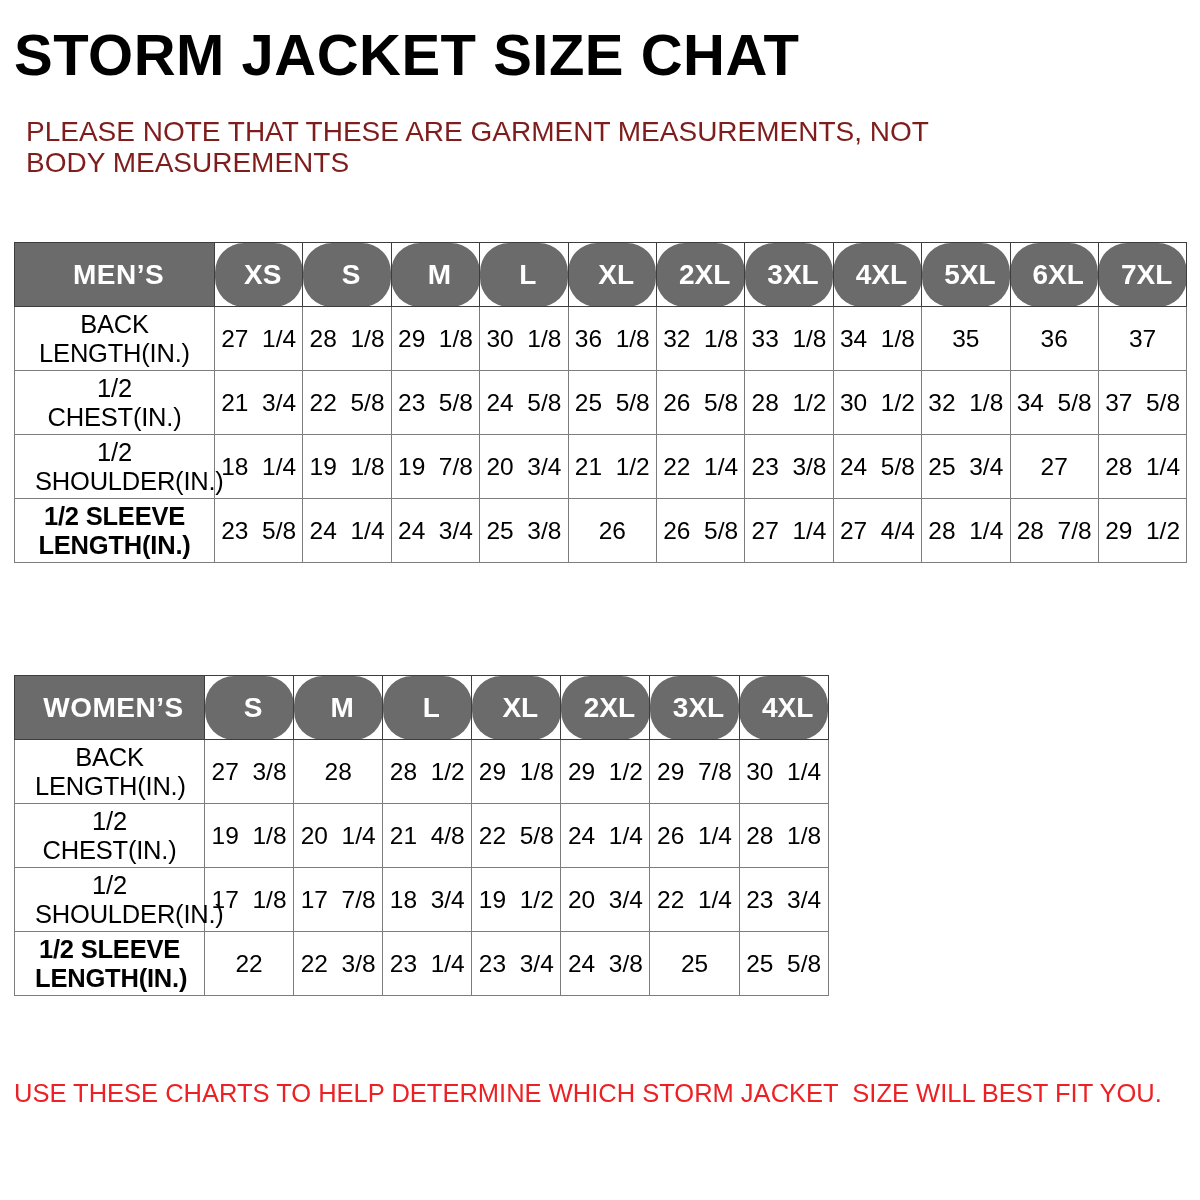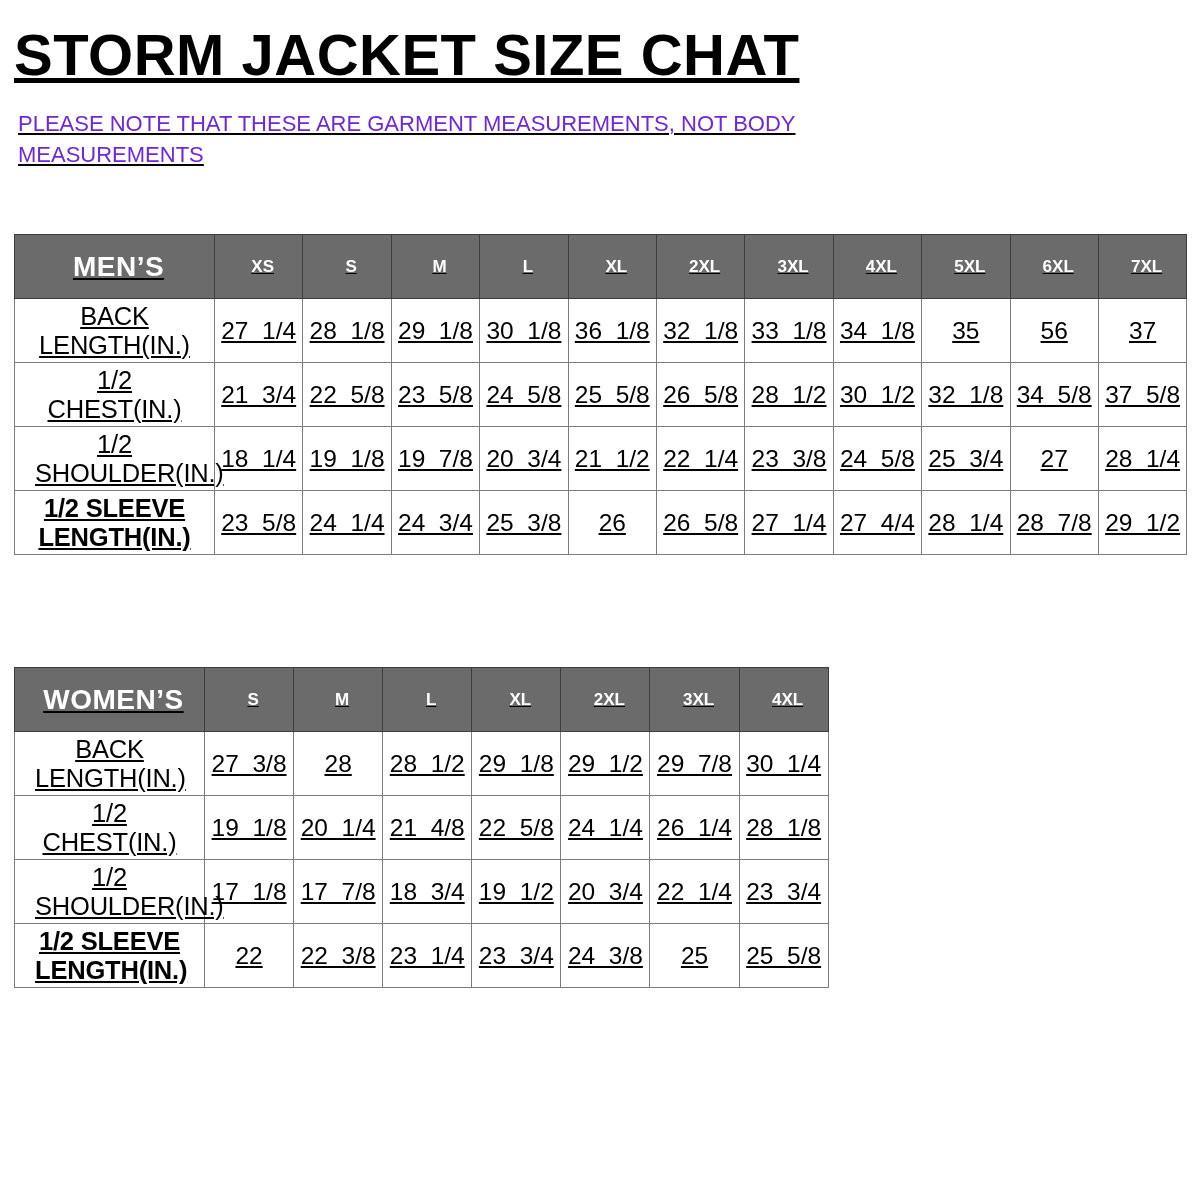--- a/index.html
+++ b/index.html
@@ -14,44 +14,43 @@
     -webkit-font-smoothing: antialiased;
     overflow: hidden;
   }
 
   .page {
     position: relative;
     width: 1200px;
     height: 1188px;
     box-sizing: border-box;
     padding: 0 14px;
-    text-decoration: underline;
   }
 
   
   .chart-title {
     margin: 0;
     padding-top: 24px;
     font-size: 58px;
     line-height: 62px;
     font-weight: bold;
     letter-spacing: 0.5px;
     color: #000000;
     white-space: nowrap;
     font-family: "Liberation Sans", sans-serif;
   }
 
   
   .note-top {
-    margin: 4px;
+    margin: 12px;
     padding-top: 18px;
-    font-size: 22px;
+    font-size: 28px;
     line-height: 31px;
     font-weight: normal;
-    color: #6d28d9;
+    color: #7f1d1d;
     max-width: 960px;
     font-family: "Liberation Sans", sans-serif;
   }
 
   
   .size-table {
     border-collapse: collapse;
     table-layout: fixed;
     background: #ffffff;
     border: 1px solid #b0b0b0;
@@ -75,21 +74,22 @@
     height: 63px;
     border-color: #3d3d3d;
     padding-left: 8px;
   }
 
   .size-table thead th.hdr-label {
     font-size: 28px;
     letter-spacing: 0.5px;
   }
   .size-table thead th.hdr-size {
-    font-size: 17px;
+    font-size: 28px;
+    border-radius: 29px;
   }
 
   .size-table tbody td {
     height: 63px;
     font-size: 25px;
   }
 
   .size-table tbody td.row-label {
     font-size: 25.5px;
     line-height: 29px;
@@ -172,21 +172,21 @@
           <td class="row-label">BACK LENGTH(IN.)</td>
           <td class="value">27  1/4</td>
           <td class="value">28  1/8</td>
           <td class="value">29  1/8</td>
           <td class="value">30  1/8</td>
           <td class="value">36  1/8</td>
           <td class="value">32  1/8</td>
           <td class="value">33  1/8</td>
           <td class="value">34  1/8</td>
           <td class="value">35</td>
-          <td class="value">56</td>
+          <td class="value">36</td>
           <td class="value">37</td>
         </tr>
         <tr>
           <td class="row-label">1/2  CHEST(IN.)</td>
           <td class="value">21  3/4</td>
           <td class="value">22  5/8</td>
           <td class="value">23  5/8</td>
           <td class="value">24  5/8</td>
           <td class="value">25  5/8</td>
           <td class="value">26  5/8</td>
@@ -287,14 +287,15 @@
           <td class="value">22  3/8</td>
           <td class="value">23  1/4</td>
           <td class="value">23  3/4</td>
           <td class="value">24  3/8</td>
           <td class="value">25</td>
           <td class="value">25  5/8</td>
         </tr>
       </tbody>
   </table>
 
+  <p class="note-bottom">USE THESE CHARTS TO HELP DETERMINE WHICH STORM JACKET  SIZE WILL BEST FIT YOU.</p>
 
 </div>
 
 </body></html>

